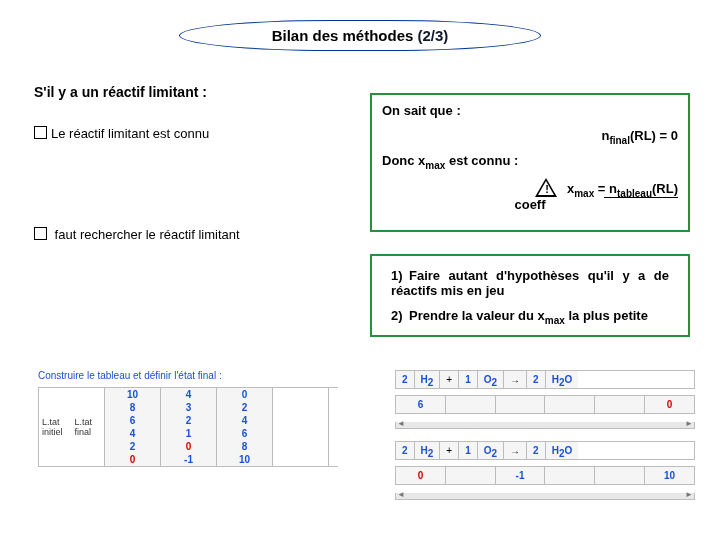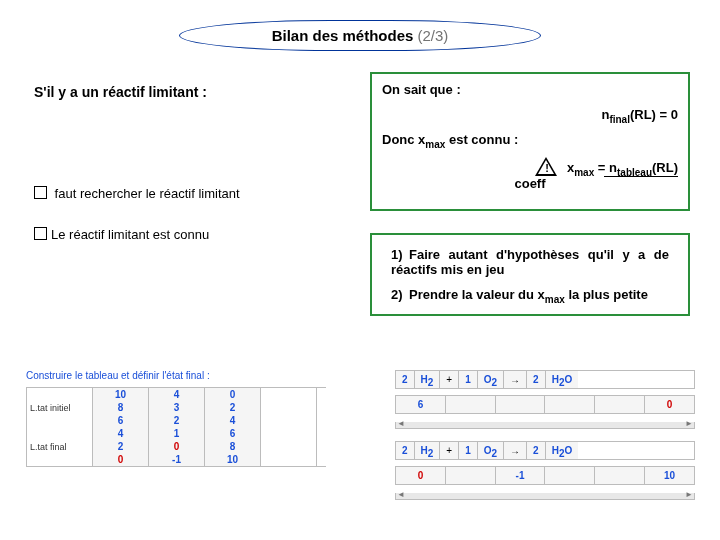--- a/index.html
+++ b/index.html
@@ -1,40 +1,40 @@
 <!DOCTYPE html>
 <html><head>
 <meta charset="utf-8">
 <style>
   html,body{margin:0;padding:0;width:720px;height:540px;font-family:Arial,Helvetica,sans-serif;background:#fff;color:#000;font-size:13px}
   .slide{position:relative;width:720px;height:540px;box-sizing:border-box;padding:14px 28px}
   .title-pill{margin:6px auto 20px auto;width:340px;border:1px solid #003399;border-radius:50%/60%;padding:6px 10px;text-align:center;font-weight:bold;font-size:15px}
-  .title-pill .gray{color:#737373;font-weight:normal}
+  .title-pill .gray{color:#0f172a;font-weight:bold}
   .col-l{position:absolute;left:34px;top:84px;width:280px}
-  .col-r{position:absolute;left:370px;top:72px;width:320px}
+  .col-r{position:absolute;left:370px;top:93px;width:320px}
   .hline{font-weight:bold;font-size:14px}
   .bullet{margin-top:26px;font-size:13px}
   .sq{display:inline-block;width:11px;height:11px;border:1px solid #000;margin-right:4px;vertical-align:-1px}
   .box-green{border:2px solid #2a8f3a;padding:8px 10px;font-size:13px}
   .box1{position:relative}
   .eq-r{text-align:right;font-weight:bold;margin:10px 0}
   .warn{display:inline-block;width:0;height:0;border-left:11px solid transparent;border-right:11px solid transparent;border-bottom:19px solid #000;position:relative;vertical-align:-4px;margin-right:6px}
   .warn::after{content:"";position:absolute;left:-8px;top:3px;width:0;height:0;border-left:8px solid transparent;border-right:8px solid transparent;border-bottom:14px solid #fff}
   .warn-dot{position:absolute;left:-1px;top:5px;font-size:11px;font-weight:bold;z-index:2}
   .frac-line{border-top:1.5px solid #000;width:74px;margin-left:auto}
   sub{font-size:10px;line-height:0}
   .box2{margin-top:22px}
   .ol-item{margin:4px 9px;font-size:13px;font-weight:bold;text-align:justify}
   .ol-item .n{display:inline-block;width:18px}
   
-  .btm-l{position:absolute;left:26px;top:370px;width:300px}
+  .btm-l{position:absolute;left:38px;top:370px;width:300px}
   .btm-r{position:absolute;left:395px;top:370px;width:300px}
   .blue-caption{color:#1a4fd8;font-size:10px;margin-bottom:6px}
   .panel{border:1px solid #bcbcbc;border-right:none;display:flex;font-size:10px}
-  .rowhead{width:65px;border-right:1px solid #bcbcbc;display:flex;flex-direction:column}
+  .rowhead{width:65px;border-right:1px solid #bcbcbc;display:flex;flex-direction:row}
   .rowhead div{flex:1;display:flex;align-items:center;padding:2px 3px;font-size:9px;color:#333}
   .colcell{width:55px;border-right:1px solid #bcbcbc;background:#f5f5f5;text-align:center;display:flex;flex-direction:column}
   .colcell div{padding:1px 0;font-size:10px}
   .blue{color:#1a4fd8;font-weight:bold}
   .red{color:#d00000;font-weight:bold}
   .eqrow{border:1px solid #bcbcbc;display:flex;font-size:10px;margin-bottom:6px}
   .eqcell{border-right:1px solid #bcbcbc;padding:3px 6px;background:#f5f5f5;text-align:center}
   .eqcell:last-child{border-right:none}
   .species{color:#1a4fd8;font-weight:bold}
   .valrow{border:1px solid #bcbcbc;display:flex;font-size:10px;margin-bottom:8px}
@@ -47,22 +47,22 @@
 </head>
 <body>
 
 <div class="slide">
   <div class="title-pill">
     <span>Bilan des méthodes </span><span class="gray">(2/3)</span>
   </div>
 
   <div class="col-l">
     <div class="hline">S'il y a un réactif limitant :</div>
+    <div class="bullet"><span class="sq"></span><span>Le réactif limitant est connu</span></div>
     <div class="bullet" style="margin-top:86px"><span class="sq"></span><span> faut rechercher le réactif limitant</span></div>
-    <div class="bullet"><span class="sq"></span><span>Le réactif limitant est connu</span></div>
   </div>
 
   <div class="col-r">
     <div class="box-green box1">
       <div style="font-weight:bold">On sait que :</div>
       <div class="eq-r">
         <span>n</span><sub>final</sub><span>(RL) = 0</span>
       </div>
       <div style="font-weight:bold">
         <span>Donc x</span><sub>max</sub><span> est connu :</span>

